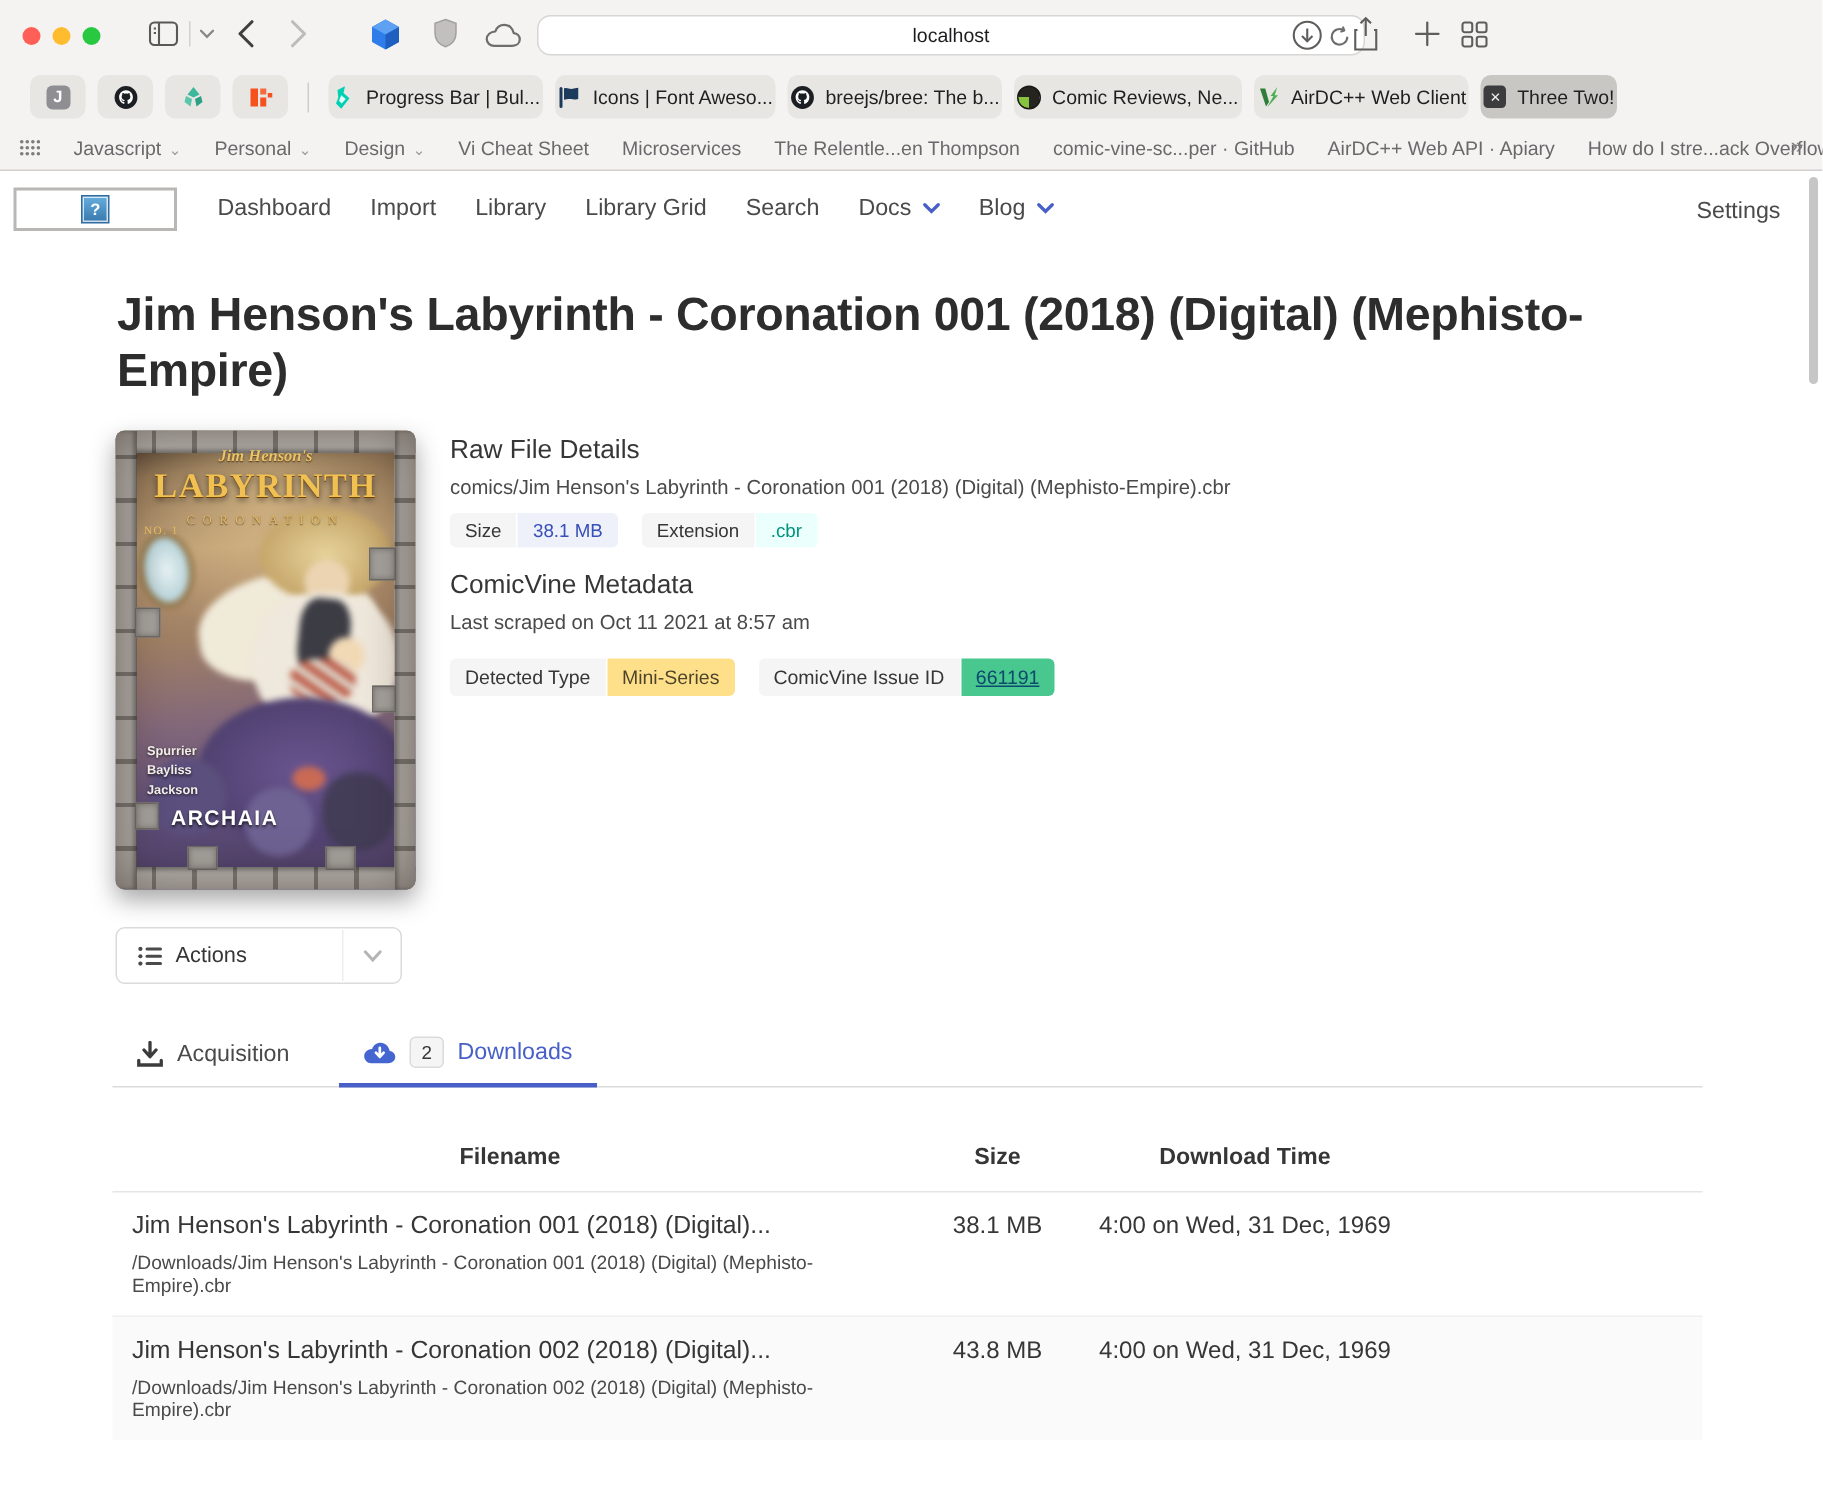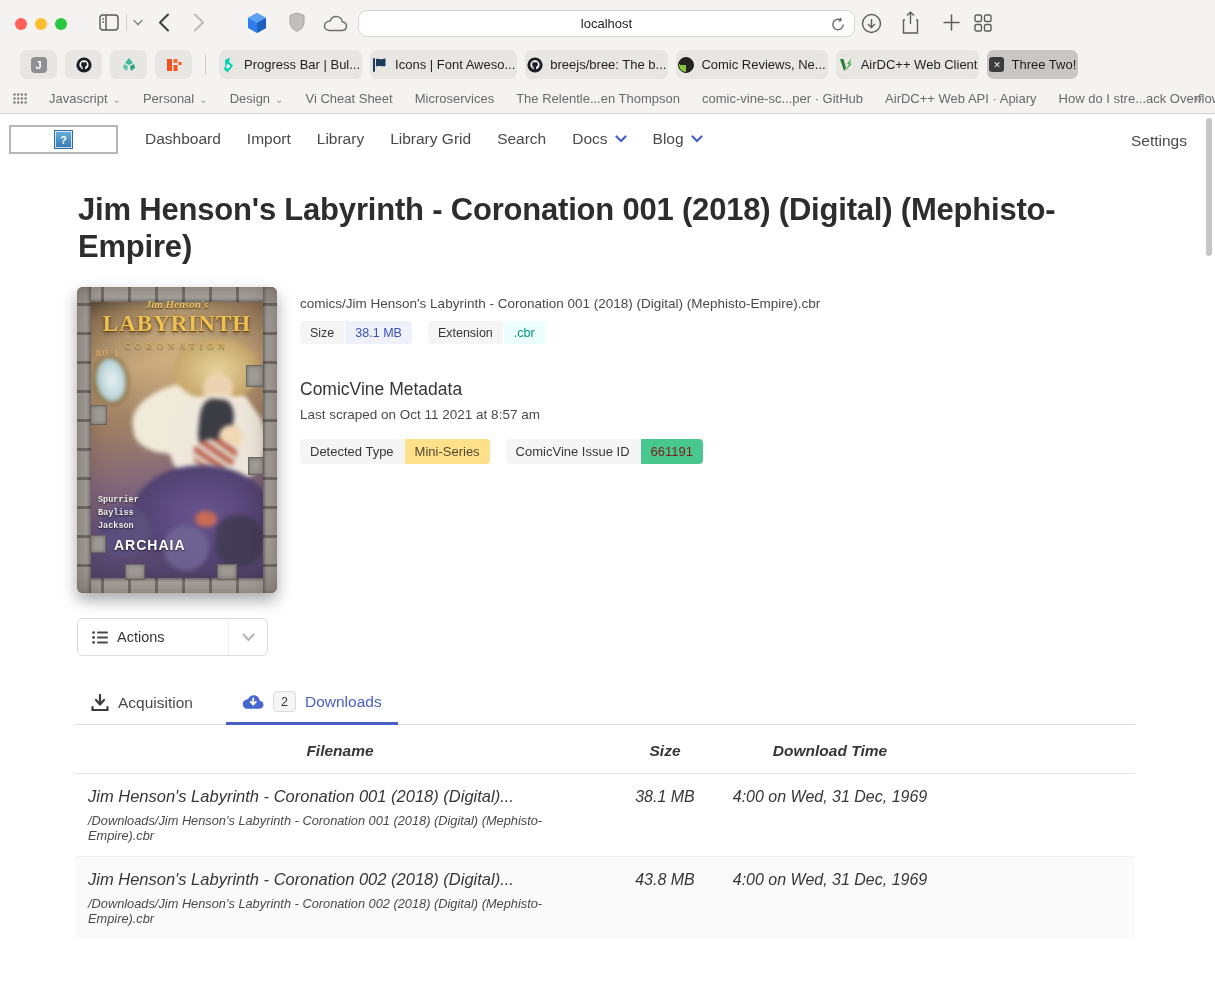--- a/index.html
+++ b/index.html
@@ -8,21 +8,21 @@
   svg { display:block; }
 
   
   .chrome { position:absolute; top:0; left:0; width:1215px; height:114px; background:#f5f3f1; border-bottom:1px solid #d2d0ce; }
   .titlebar { position:absolute; top:0; left:0; right:0; height:45px; }
   .traffic { position:absolute; top:18px; left:15px; display:flex; gap:8px; }
   .light { width:12px; height:12px; border-radius:50%; }
   .light.red{ background:#ff5f57; } .light.yellow{ background:#febc2e; } .light.green{ background:#28c840; }
   .tb-ico { position:absolute; top:13px; color:#5a5857; }
   .vdiv { position:absolute; width:1px; background:#d3d1cf; }
-  .urlbar { position:absolute; left:358px; top:10px; width:497px; height:27px; background:#fff; border:1px solid #d8d6d4; border-radius:9px; display:flex; align-items:center; justify-content:center; font-size:13px; color:#1d1d1f; }
+  .urlbar { position:absolute; left:358px; top:10px; width:552px; height:27px; background:#fff; border:1px solid #d8d6d4; border-radius:9px; display:flex; align-items:center; justify-content:center; font-size:13px; color:#1d1d1f; }
   .urlbar .reload { position:absolute; right:9px; top:6px; }
 
   
   .favbar { position:absolute; top:45px; left:0; right:0; height:39px; display:flex; align-items:center; padding-left:20px; gap:8px; }
   .fav-btn { height:29px; min-width:37px; border-radius:7px; background:#e8e6e3; display:flex; align-items:center; justify-content:center; gap:7px; padding:0 2px; }
   .fav-btn.icon-only { padding:0; }
   .fav-btn.active { background:#c9c7c4; }
   .fav-label { font-size:13px; color:#1f1f1f; white-space:nowrap; }
   .fav16 { width:16px; height:16px; flex:0 0 auto; }
   .jicon { width:16px; height:16px; border-radius:4px; background:#8e8e93; color:#fff; font-size:11px; font-weight:bold; display:flex; align-items:center; justify-content:center; }
@@ -53,55 +53,55 @@
   .stone-t{ top:0; } .stone-b{ bottom:0; box-shadow:inset 0 2px 3px rgba(0,0,0,.35); }
   .stone-l,.stone-r { position:absolute; top:0; bottom:0; width:14px; background:repeating-linear-gradient(0deg,#b2aea9 0 26px,#7c7874 26px 29px); box-shadow:inset -2px 0 3px rgba(0,0,0,.35); }
   .stone-l{ left:0; } .stone-r{ right:0; box-shadow:inset 2px 0 3px rgba(0,0,0,.35); }
   .block { position:absolute; background:#a5a19c; border:1px solid #6e6a66; box-shadow:inset 0 0 4px rgba(0,0,0,.3); }
   .cov-inner-shadow { position:absolute; inset:0; box-shadow:inset 0 0 34px rgba(35,22,12,.5); }
   .cov-script { position:absolute; top:11px; left:0; right:0; text-align:center; font-family:"Liberation Serif", serif; font-style:italic; font-weight:bold; font-size:11px; color:#e9c469; text-shadow:0 1px 1px rgba(60,30,0,.8); }
   .cov-title { position:absolute; top:24px; left:0; right:0; text-align:center; font-family:"Liberation Serif", serif; font-weight:bold; font-size:23px; letter-spacing:1px; color:#f0c053; text-shadow:0 1px 0 #6d4410, 0 2px 4px rgba(0,0,0,.55); }
   .cov-sub { position:absolute; top:54px; left:0; right:0; text-align:center; font-family:"Liberation Serif", serif; font-size:8.5px; letter-spacing:5px; color:#e7b95e; text-shadow:0 1px 1px rgba(0,0,0,.6); }
   .cov-no { position:absolute; top:62px; left:19px; font-family:"Liberation Serif", serif; font-size:7.5px; letter-spacing:1px; color:#e7b95e; }
   .blob { position:absolute; filter:blur(2px); }
-  .cov-credits { position:absolute; left:21px; top:207px; font-family:Liberation Mono, monospace; font-size:8.5px; font-weight:bold; line-height:13px; color:#f2ede6; text-shadow:0 1px 2px rgba(0,0,0,.7); }
+  .cov-credits { position:absolute; left:21px; top:207px; font-family:Liberation Sans, sans-serif; font-size:8.5px; font-weight:bold; line-height:13px; color:#f2ede6; text-shadow:0 1px 2px rgba(0,0,0,.7); }
   .cov-publisher { position:absolute; left:37px; top:250px; font-size:14px; font-weight:bold; letter-spacing:1px; color:#fff; text-shadow:0 1px 2px rgba(0,0,0,.7); }
 
   
   .details { position:absolute; left:300px; width:560px; }
   .d-raw { top:174px; } .d-cv { top:264px; }
   .sec-head { font-size:17.5px; color:#363636; font-weight:500; }
   .sec-sub { margin-top:7px; font-size:13.5px; color:#4a4a4a; }
   .tagrow { display:flex; gap:16px; }
   .d-raw .tagrow { margin-top:10px; } .d-cv .tagrow { margin-top:17px; }
   .taggroup { display:inline-flex; }
   .tag { height:23px; display:flex; align-items:center; padding:0 10px; font-size:12.5px; border-radius:4px 0 0 4px; background:#f5f5f5; color:#363636; white-space:nowrap; }
   .tag.val { border-radius:0 4px 4px 0; margin-left:1px; }
   .tag.link-light { background:#eff1fa; color:#3850b7; }
   .tag.primary-light { background:#ebfffc; color:#00947e; }
   .tag.warning { background:#ffe08a; color:rgba(0,0,0,.7); }
-  .tag.success { background:#48c78e; color:#7f1d1d; }
+  .tag.success { background:#48c78e; color:#0c4a6e;text-decoration:underline; }
   .d-cv .tag { height:25px; font-size:13px; }
 
   
   .actions-btn { position:absolute; left:77px; top:503px; width:191px; height:38px; background:#fff; border:1px solid #dbdbdb; border-radius:6px; display:flex; align-items:center; padding:0 14px; gap:9px; font-size:14.5px; color:#363636; }
   .actions-divider { position:absolute; right:38px; top:1px; bottom:1px; width:1px; background:#ededed; }
   .actions-chev { position:absolute; right:12px; top:14px; }
 
   
   .tabs { position:absolute; left:75px; top:568px; width:1060px; display:flex; align-items:flex-end; border-bottom:1px solid #dbdbdb; }
   .tab { display:flex; align-items:center; gap:9px; padding:8px 16px 12px; font-size:15.5px; color:#4a4a4a; white-space:nowrap; }
   .tab.t0 { margin-left:11px; margin-right:30px; }
   .tab.t1 { margin-right:26px; }
   .tab.t2 { margin-right:17px; }
   .tab.active { color:#485fc7; border-bottom:3px solid #485fc7; margin-bottom:-1px; padding-bottom:10px; }
   .tab-badge { min-width:23px; height:21px; background:#f5f5f5; border:1px solid #dbdbdb; border-radius:4px; font-size:12.5px; color:#363636; display:flex; align-items:center; justify-content:center; padding:0 4px; }
 
   
-  .dl-table { position:absolute; left:75px; top:616px; width:1060px;font-style:italic; }
+  .dl-table { position:absolute; left:75px; top:637px; width:1060px; }
   .dl-row { display:grid; grid-template-columns:530px 120px 210px 1fr; }
   .dl-head { border-bottom:1px solid #e5e5e5; }
   .dl-head > div { font-size:15.5px; font-weight:bold; color:#363636; text-align:center; padding:11px 0 13px; }
   .dl-body .dl-row { border-top:1px solid #f0f0f0; }
   .dl-body .dl-row:first-child { border-top:none; }
   .dl-row.stripe { background:#fafafa; }
   .cell-file { padding:13px 10px 13px 13px; }
   .file-main { font-size:16.5px; color:#363636; }
   .file-path { margin-top:7px; font-size:12.8px; color:#4a4a4a; }
   .cell-size, .cell-time { padding-top:14px; text-align:center; font-size:16px; color:#363636; white-space:nowrap; }
@@ -403,20 +403,21 @@
     <div class="cov-no">NO. 1</div>
     <div class="cov-credits">
       <div>Spurrier</div>
       <div>Bayliss</div>
       <div>Jackson</div>
     </div>
     <div class="cov-publisher">ARCHAIA</div>
   </div>
 
   <div class="details d-raw" style="position:absolute; top:174px;">
+    <div class="sec-head">Raw File Details</div>
     <div class="sec-sub">comics/Jim Henson's Labyrinth - Coronation 001 (2018) (Digital) (Mephisto-Empire).cbr</div>
     <div class="tagrow">
       <span class="taggroup">
         <span class="tag">Size</span>
         <span class="tag val link-light">38.1 MB</span>
       </span>
       <span class="taggroup">
         <span class="tag">Extension</span>
         <span class="tag val primary-light">.cbr</span>
       </span>

